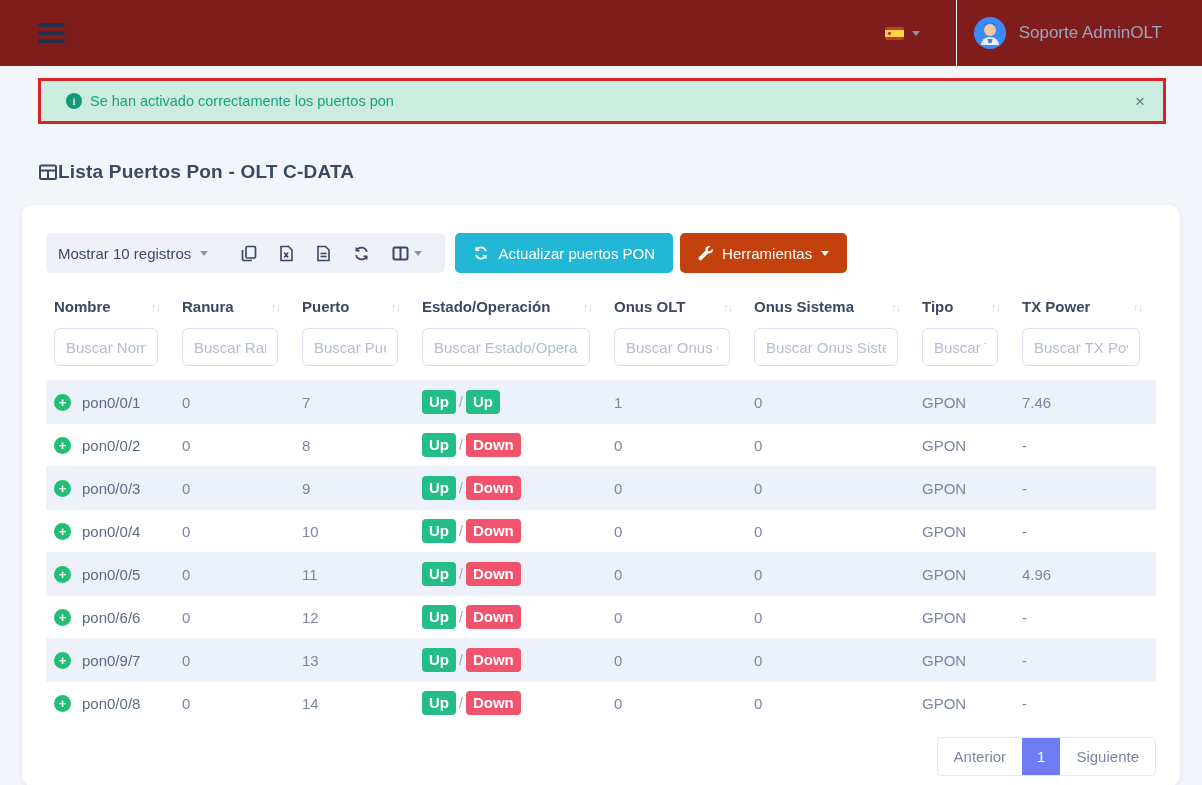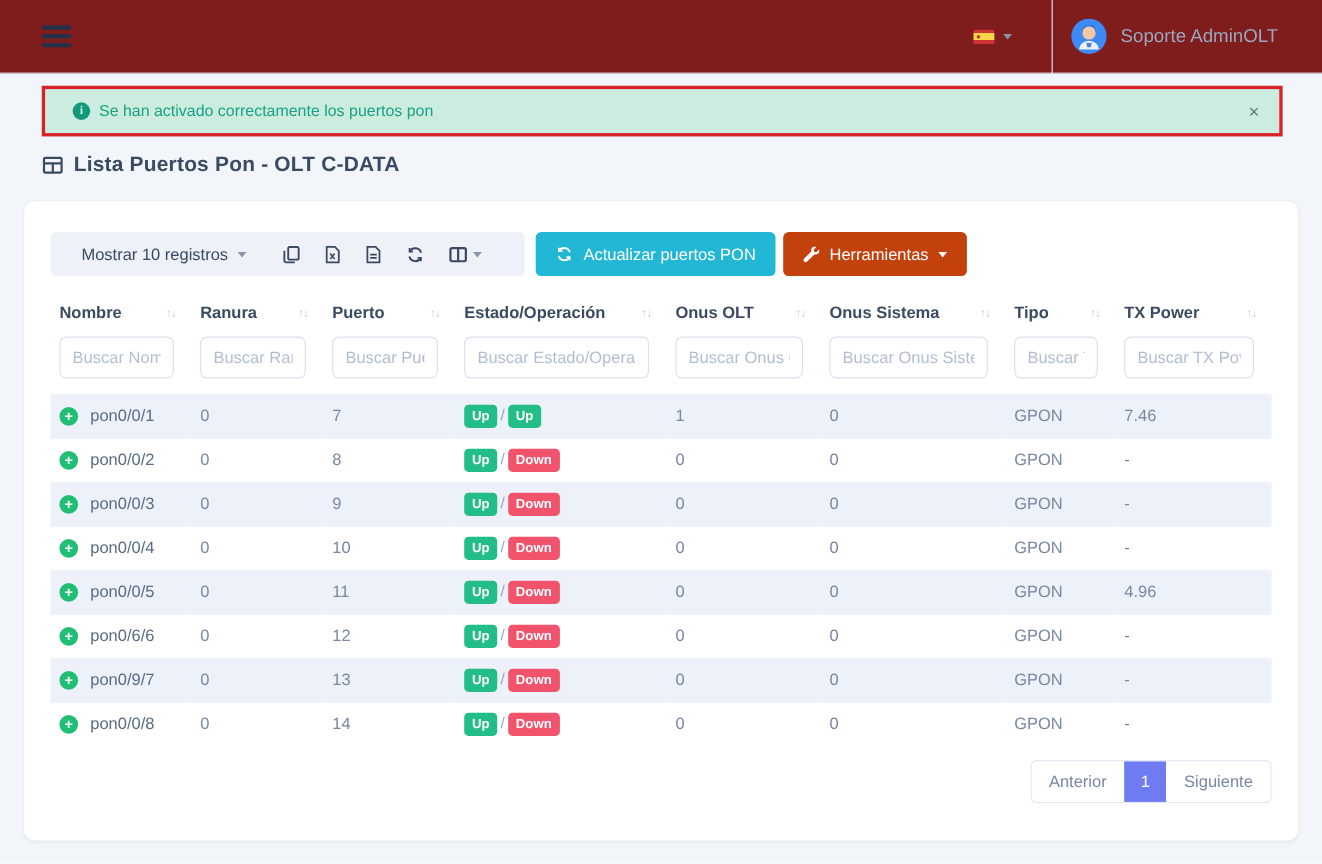--- a/index.html
+++ b/index.html
@@ -31,30 +31,30 @@
   .alert {
     height:46px; background:#cdece0; border:3px solid #da2128;
     display:flex; align-items:center; padding:0 18px 0 25px;
   }
   .alert-text { font-size:14.5px; color:#17a283; display:flex; align-items:center; gap:8px; }
   .info-icon { width:16px; height:16px; border-radius:50%; background:#13997c; color:#cdece0;
     display:inline-flex; align-items:center; justify-content:center; font-size:11px; font-weight:bold;
     font-family:"Liberation Serif", serif; flex:0 0 auto; }
   .alert-close { margin-left:auto; font-size:17px; color:#5f7d85; cursor:pointer; line-height:1; }
   
-  .page-title { margin:15px 0 0 38px; display:flex; align-items:center; gap:9px; }
+  .page-title { margin:37px 0 0 38px; display:flex; align-items:center; }
   .page-title h1 { font-size:19px; font-weight:bold; color:#3a4a63; letter-spacing:.2px; }
   
   .card {
     width:1158px; height:581px; margin:22px 0 0 22px; background:#fff;
     border-radius:10px; box-shadow:0 1px 4px rgba(40,60,90,.08); padding:28px 24px 20px;
   }
   
   .toolbar { display:flex; align-items:center; height:40px; }
-  .tool-group { display:flex; align-items:center; background:#eef1f8; border-radius:5px; height:40px; padding:0 28px; }
+  .tool-group { display:flex; align-items:center; background:#eef1f8; border-radius:5px; height:40px; padding:0 12px; }
   .length-menu { display:flex; align-items:center; gap:9px; font-size:15px; color:#3a4a63; cursor:pointer; margin-right:22px; white-space:nowrap; }
   .icon-btn { margin:0 11px; display:flex; align-items:center; gap:5px; cursor:pointer; }
   .btn { display:flex; align-items:center; gap:9px; height:40px; border:none; border-radius:5px;
     font-size:15px; color:#fff; padding:0 18px; cursor:pointer; font-family:inherit; white-space:nowrap; }
   .btn-teal { background:#23b7d6; margin-left:10px; }
   .btn-dark { background:#c2410c; margin-left:7px; }
   .search-box { margin-left:auto; width:237px; height:40px; background:#fff; border:1px solid #dbe1ee;
     border-radius:5px; display:flex; align-items:center; gap:10px; padding:0 13px; }
   .search-box input { border:none; outline:none; flex:1; font-size:15px; color:#3a4a63; font-family:inherit; min-width:0; background:transparent; }
   .search-box input::placeholder { color:#a9b3c7; }
@@ -66,21 +66,21 @@
   .filter-row td { padding:0 16px 14px 8px; }
   .filter-row input { width:100%; height:38px; border:1px solid #d9dfee; border-radius:6px; padding:6px 11px;
     font-size:15px; color:#3a4a63; font-family:inherit; outline:none; }
   .filter-row input::placeholder { color:#b3bdd2; }
   tbody.data tr { border-top:1px solid #f0f3f9; }
   tbody.data tr:nth-child(odd) { background:#edf2fa; }
   tbody.data td { font-size:15px; color:#7a87a1; padding:9px 8px; height:38px; }
   .name-cell { display:flex; align-items:center; gap:11px; color:#5a6b85; }
   .plus-icon { width:17px; height:17px; border-radius:50%; background:#21bf73; color:#fff; flex:0 0 auto;
     display:inline-flex; align-items:center; justify-content:center; font-size:13px; font-weight:bold; line-height:1; cursor:pointer; }
-  .badge { display:inline-block; font-size:12px; font-weight:bold; color:#fff; border-radius:4px; padding:3px 7px 4px; }
+  .badge { display:inline-block; font-size:15px; font-weight:bold; color:#fff; border-radius:4px; padding:3px 7px 4px; }
   .badge-up { background:#23be87; }
   .badge-down { background:#f0536b; }
   .sep { color:#9aa6bc; margin:0 3px; font-size:14px; }
   
   .table-info { margin-top:22px; font-size:15px; color:#5a6b85; }
   .pagination-row { display:flex; justify-content:flex-end; margin-top:13px; }
   .pagination { display:inline-flex; border:1px solid #e2e7f1; border-radius:5px; overflow:hidden; background:#fff; }
   .page-btn { padding:10px 16px; font-size:15px; color:#7a87a1; cursor:pointer; }
   .page-current { background:#6e7bf2; color:#fff; padding:10px 15px; min-width:38px; text-align:center; font-size:15px; cursor:pointer; }
   svg { display:block; }

